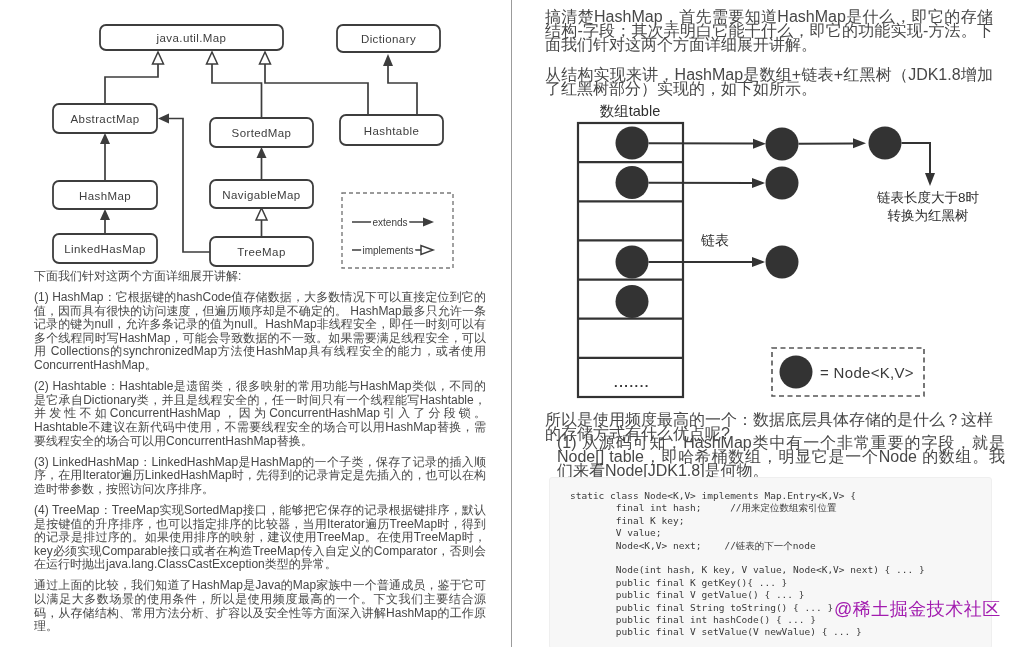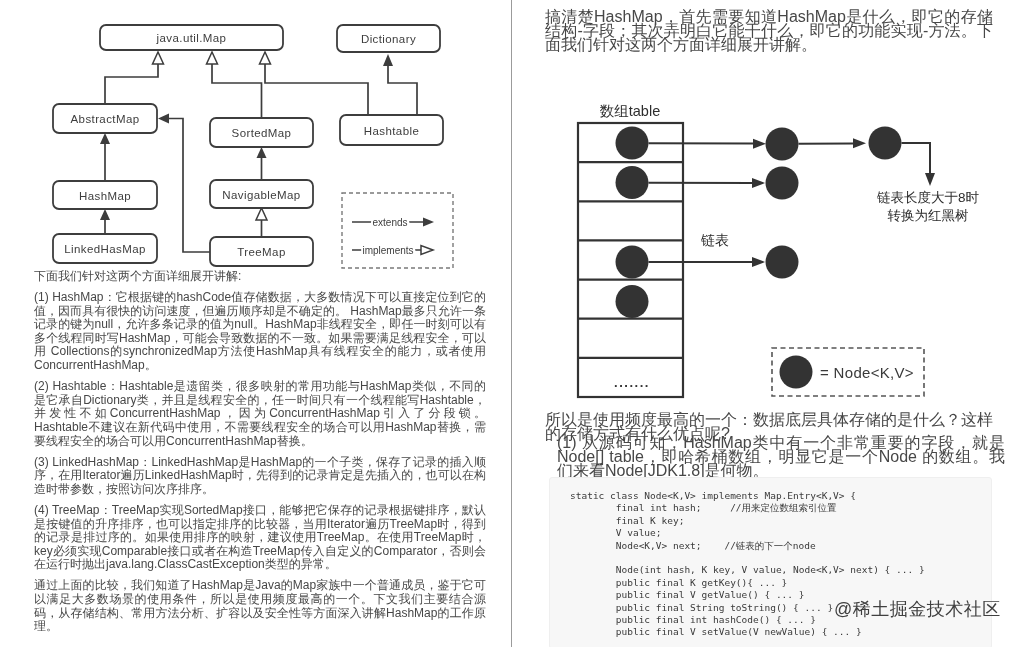--- a/index.html
+++ b/index.html
@@ -32,21 +32,21 @@
     background:#f7f7f7; border:1px solid #efefef; border-radius:3px;
   }
   #code-block pre {
     margin:0; padding:12px 0 0 20px;
     font-family:"DejaVu Sans Mono","Liberation Mono",monospace;
     font-size:9.5px; line-height:12.4px; color:#3a3a3a; white-space:pre;
   }
   
   #watermark {
     position:absolute; left:834px; top:597px; z-index:5;
-    font-size:18px; color:#404040; letter-spacing:0.5px;
+    font-size:18px; color:#a21caf; letter-spacing:0.5px;
   }
   
   svg { position:absolute; overflow:visible; }
   .uml-box { fill:#ffffff; stroke:#3d3d3d; stroke-width:1.8; }
   .uml-line { fill:none; stroke:#3d3d3d; stroke-width:1.7; }
   .uml-label { font-size:11.5px; fill:#3d3d3d; text-anchor:middle; letter-spacing:0.4px; }
   .solid-head { fill:#3d3d3d; stroke:none; }
   .hollow-head { fill:#ffffff; stroke:#3d3d3d; stroke-width:1.5; }
   .legend-box { fill:none; stroke:#7a7a7a; stroke-width:1.4; stroke-dasharray:4,3; }
   .legend-text { font-size:10px; fill:#3d3d3d; text-anchor:middle; paint-order:stroke; stroke:#ffffff; stroke-width:4px; }
@@ -139,20 +139,21 @@
     <p>下面我们针对这两个方面详细展开讲解:</p>
     <p>(1) HashMap：它根据键的hashCode值存储数据，大多数情况下可以直接定位到它的值，因而具有很快的访问速度，但遍历顺序却是不确定的。 HashMap最多只允许一条记录的键为null，允许多条记录的值为null。HashMap非线程安全，即任一时刻可以有多个线程同时写HashMap，可能会导致数据的不一致。如果需要满足线程安全，可以用 Collections的synchronizedMap方法使HashMap具有线程安全的能力，或者使用ConcurrentHashMap。</p>
     <p>(2) Hashtable：Hashtable是遗留类，很多映射的常用功能与HashMap类似，不同的是它承自Dictionary类，并且是线程安全的，任一时间只有一个线程能写Hashtable，并发性不如ConcurrentHashMap，因为ConcurrentHashMap引入了分段锁。Hashtable不建议在新代码中使用，不需要线程安全的场合可以用HashMap替换，需要线程安全的场合可以用ConcurrentHashMap替换。</p>
     <p>(3) LinkedHashMap：LinkedHashMap是HashMap的一个子类，保存了记录的插入顺序，在用Iterator遍历LinkedHashMap时，先得到的记录肯定是先插入的，也可以在构造时带参数，按照访问次序排序。</p>
     <p>(4) TreeMap：TreeMap实现SortedMap接口，能够把它保存的记录根据键排序，默认是按键值的升序排序，也可以指定排序的比较器，当用Iterator遍历TreeMap时，得到的记录是排过序的。如果使用排序的映射，建议使用TreeMap。在使用TreeMap时，key必须实现Comparable接口或者在构造TreeMap传入自定义的Comparator，否则会在运行时抛出java.lang.ClassCastException类型的异常。</p>
     <p>通过上面的比较，我们知道了HashMap是Java的Map家族中一个普通成员，鉴于它可以满足大多数场景的使用条件，所以是使用频度最高的一个。下文我们主要结合源码，从存储结构、常用方法分析、扩容以及安全性等方面深入讲解HashMap的工作原理。</p>
 
   </div>
 
   <div class="rp-block" id="rp-intro">搞清楚HashMap，首先需要知道HashMap是什么，即它的存储结构-字段；其次弄明白它能干什么，即它的功能实现-方法。下面我们针对这两个方面详细展开讲解。</div>
+  <div class="rp-block" id="rp-struct">从结构实现来讲，HashMap是数组+链表+红黑树（JDK1.8增加了红黑树部分）实现的，如下如所示。</div>
 
   <svg style="left:545px; top:95px;" width="465" height="320" viewBox="0 0 465 320">
 
     <text class="ht-label" x="85" y="21" style="font-size:14.5px;">数组table</text>
 
     <g>
       <rect class="ht-line" x="33" y="28" width="105" height="274"></rect>
       <line class="ht-line" x1="33" y1="67.2" x2="138" y2="67.2"></line>
       <line class="ht-line" x1="33" y1="106.3" x2="138" y2="106.3"></line>
       <line class="ht-line" x1="33" y1="145.4" x2="138" y2="145.4"></line>

